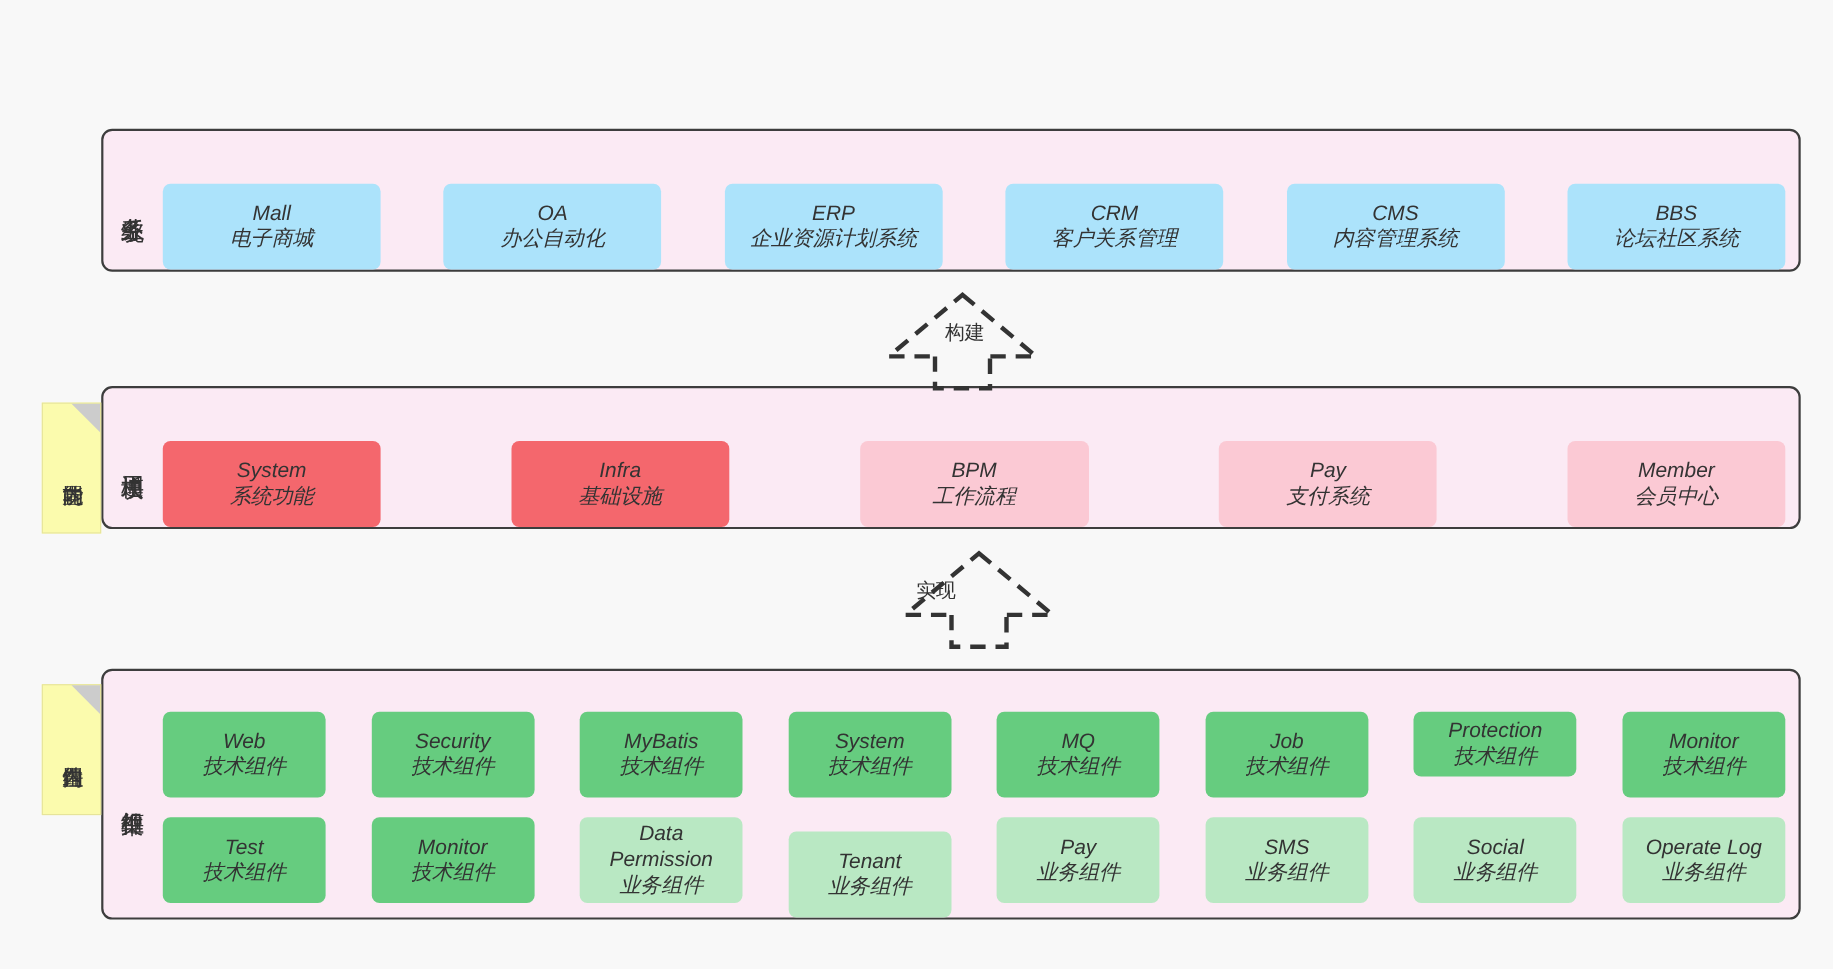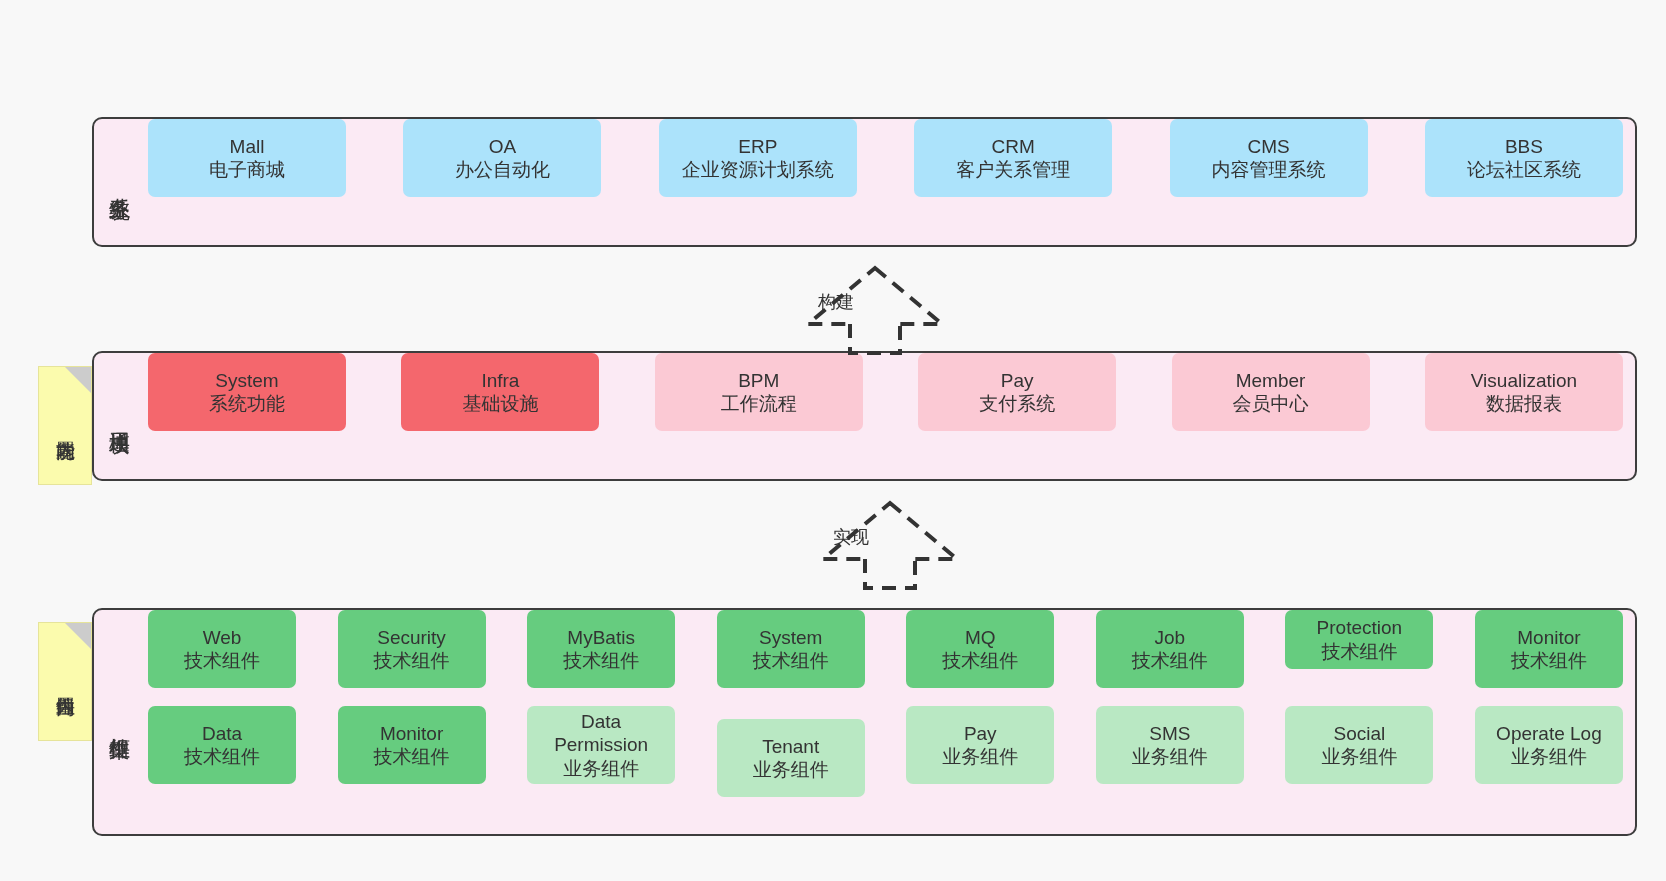--- a/index.html
+++ b/index.html
@@ -44,22 +44,23 @@
     color: #333333;
     writing-mode: vertical-rl;
     text-orientation: upright;
     white-space: nowrap;
     padding: 0 2px;
   }
   .layer-body {
     flex: 1 1 auto;
     display: flex;
     flex-direction: column;
-    justify-content: flex-start;
+    justify-content: flex-end;
     padding: 0 12px 0 4px;
+    font-style: italic;
   }
   .row {
     display: flex;
     gap: 0;
     justify-content: space-between;
   }
   .row + .row {
     margin-top: 18px;
   }
 
@@ -165,21 +166,21 @@
   </div>
 
   <svg class="arrow" style="left:795px; top:262px; width:160px; height:95px;" viewBox="0 0 160 95">
 
     <path d="M 80 6 L 147 62 L 13 62 Z" fill="#f8f8f8" stroke="#333333" stroke-width="4" stroke-dasharray="14 9" stroke-linejoin="miter"></path>
 
     <path d="M 55 62 L 55 91 L 105 91 L 105 62" fill="none" stroke="#333333" stroke-width="4" stroke-dasharray="14 9"></path>
 
     <rect x="58" y="59" width="44" height="7" fill="#f8f8f8"></rect>
   </svg>
-  <div class="arrow-label" style="left:818px; top:290px;">构建</div>
+  <div class="arrow-label" style="left:859px; top:290px;">构建</div>
 
   <div class="sticky" style="left:38px; top:366px; width:54px; height:119px;">
     <span class="fold"></span>
     <span>内置功能</span>
   </div>
 
   <div class="layer" id="layer-common" style="left:92px; top:351px; width:1545px; height:130px;">
     <div class="layer-title">通用模块</div>
     <div class="layer-body">
       <div class="row">
@@ -196,24 +197,20 @@
           <span class="t2">工作流程</span>
         </div>
         <div class="card c-pink" style="width:198px;height:78px;">
           <span class="t1">Pay</span>
           <span class="t2">支付系统</span>
         </div>
         <div class="card c-pink" style="width:198px;height:78px;">
           <span class="t1">Member</span>
           <span class="t2">会员中心</span>
         </div>
-        <div class="card c-pink" style="width:198px;height:78px;">
-          <span class="t1">Visualization</span>
-          <span class="t2">数据报表</span>
-        </div>
       </div>
     </div>
   </div>
 
   <svg class="arrow" style="left:810px; top:497px; width:160px; height:95px;" viewBox="0 0 160 95">
     <path d="M 80 6 L 147 62 L 13 62 Z" fill="#f8f8f8" stroke="#333333" stroke-width="4" stroke-dasharray="14 9" stroke-linejoin="miter"></path>
     <path d="M 55 62 L 55 91 L 105 91 L 105 62" fill="none" stroke="#333333" stroke-width="4" stroke-dasharray="14 9"></path>
     <rect x="58" y="59" width="44" height="7" fill="#f8f8f8"></rect>
   </svg>
   <div class="arrow-label" style="left:833px; top:525px;">实现</div>
@@ -256,21 +253,21 @@
           <span class="t2">技术组件</span>
         </div>
         <div class="card c-green" style="width:148px;height:78px;">
           <span class="t1">Monitor</span>
           <span class="t2">技术组件</span>
         </div>
       </div>
 
       <div class="row">
         <div class="card c-green" style="width:148px;height:78px;">
-          <span class="t1">Data</span>
+          <span class="t1">Test</span>
           <span class="t2">技术组件</span>
         </div>
         <div class="card c-green" style="width:148px;height:78px;">
           <span class="t1">Monitor</span>
           <span class="t2">技术组件</span>
         </div>
         <div class="card c-lightgreen" style="width:148px;height:78px;">
           <span class="t1" style="max-width:110px;">Data Permission</span>
           <span class="t2">业务组件</span>
         </div>

